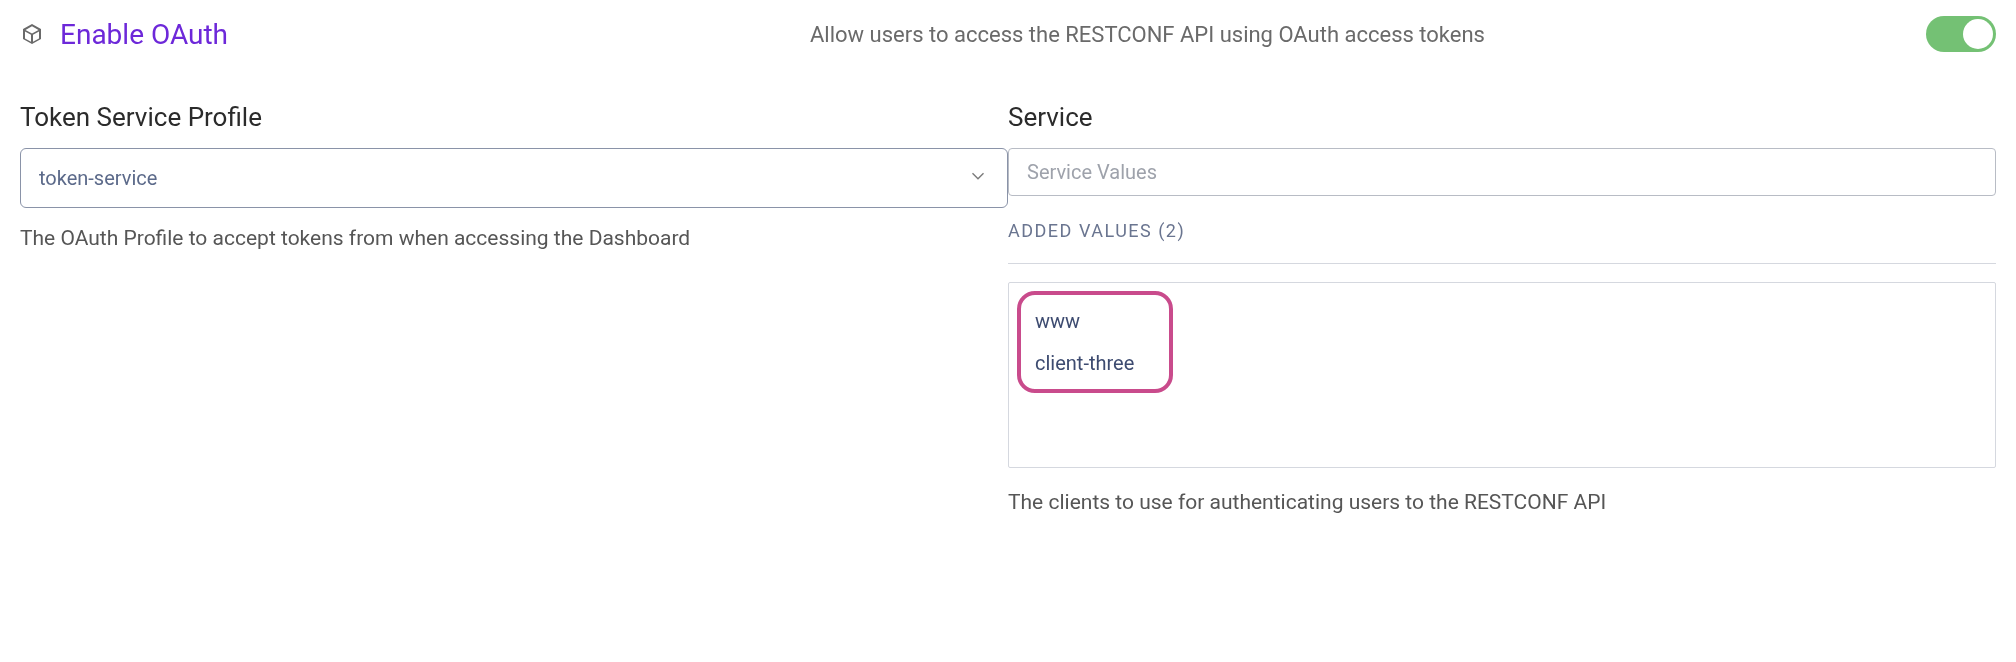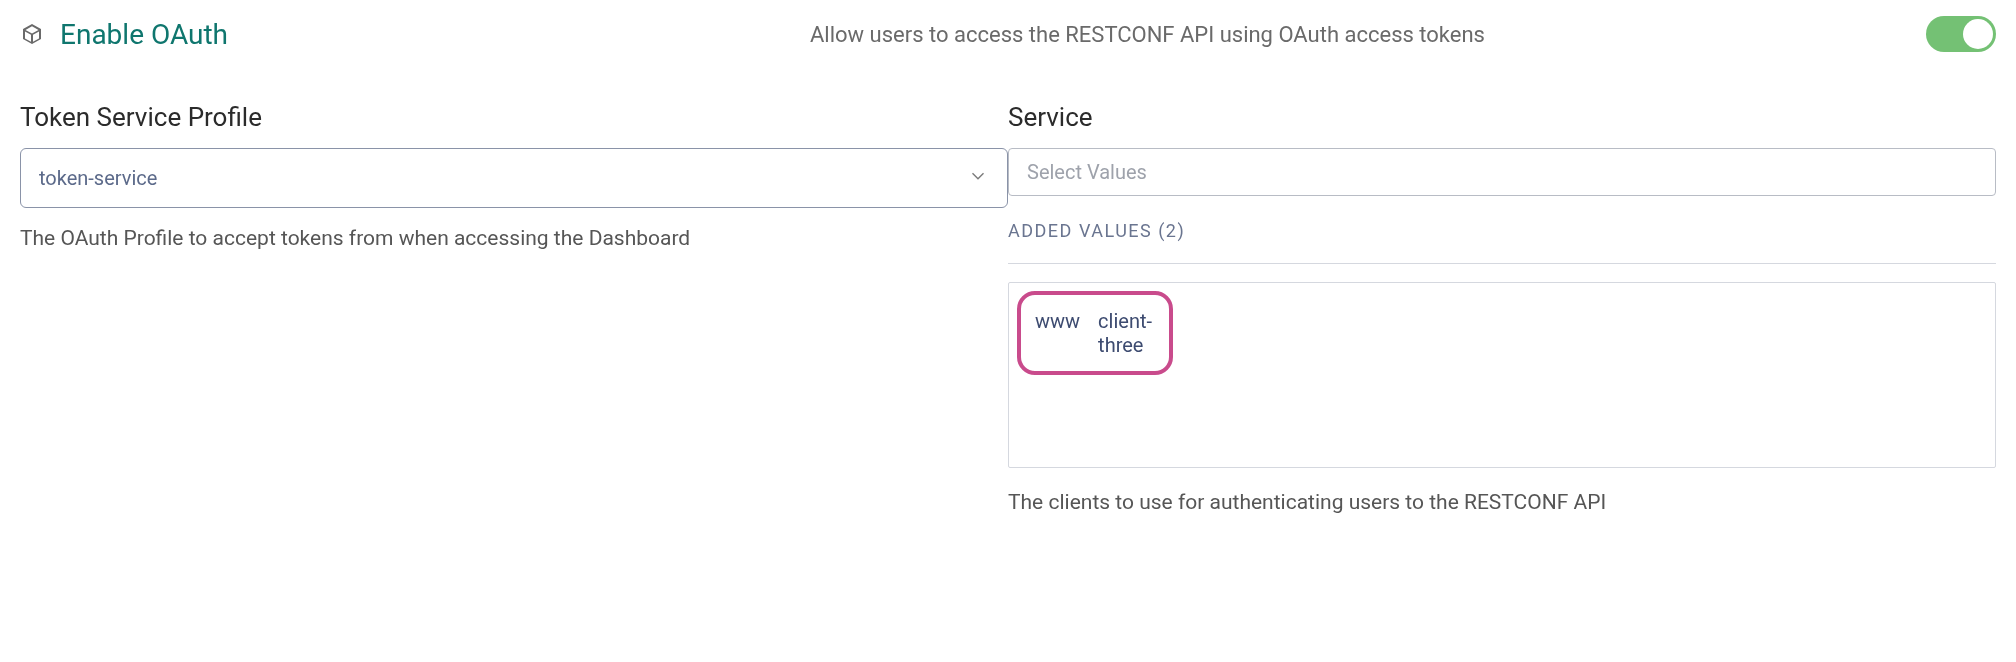--- a/index.html
+++ b/index.html
@@ -21,21 +21,21 @@
     }
     .cube-icon {
       width: 24px;
       height: 24px;
       margin-right: 16px;
       color: #5a5a5a;
     }
     .header-title {
       font-size: 28px;
       font-weight: 400;
-      color: #0f766e;
+      color: #6d28d9;
     }
     .header-desc {
       font-size: 22px;
       color: #6a6a6a;
       margin-left: 330px;
       position: absolute;
       left: 460px;
     }
     .header-row-inner {
       display: flex;
@@ -123,21 +123,21 @@
       padding: 8px;
       height: 186px;
       position: relative;
     }
     .highlight-box {
       border: 4px solid #c94b8c;
       border-radius: 18px;
       padding: 14px 18px 14px 14px;
       width: 156px;
       display: flex;
-      flex-direction: row;
+      flex-direction: column;
       gap: 18px;
     }
     .value-item {
       font-size: 20px;
       color: #3d4b70;
     }
     .client-help {
       font-size: 21px;
       color: #565656;
       margin-top: 22px;
@@ -171,21 +171,21 @@
           <polyline points="6 9 12 15 18 9"></polyline>
         </svg>
       </span>
     </div>
     <div class="help-text">The OAuth Profile to accept tokens from when accessing the Dashboard</div>
   </div>
 
   <div class="col">
     <div class="field-label">Service</div>
     <div class="input-box">
-      <span>Select Values</span>
+      <span>Service Values</span>
     </div>
     <div class="added-label">ADDED VALUES (2)</div>
     <div class="values-area">
       <div class="highlight-box">
         <span class="value-item">www</span>
         <span class="value-item">client-three</span>
       </div>
     </div>
     <div class="client-help">The clients to use for authenticating users to the RESTCONF API</div>
   </div>

